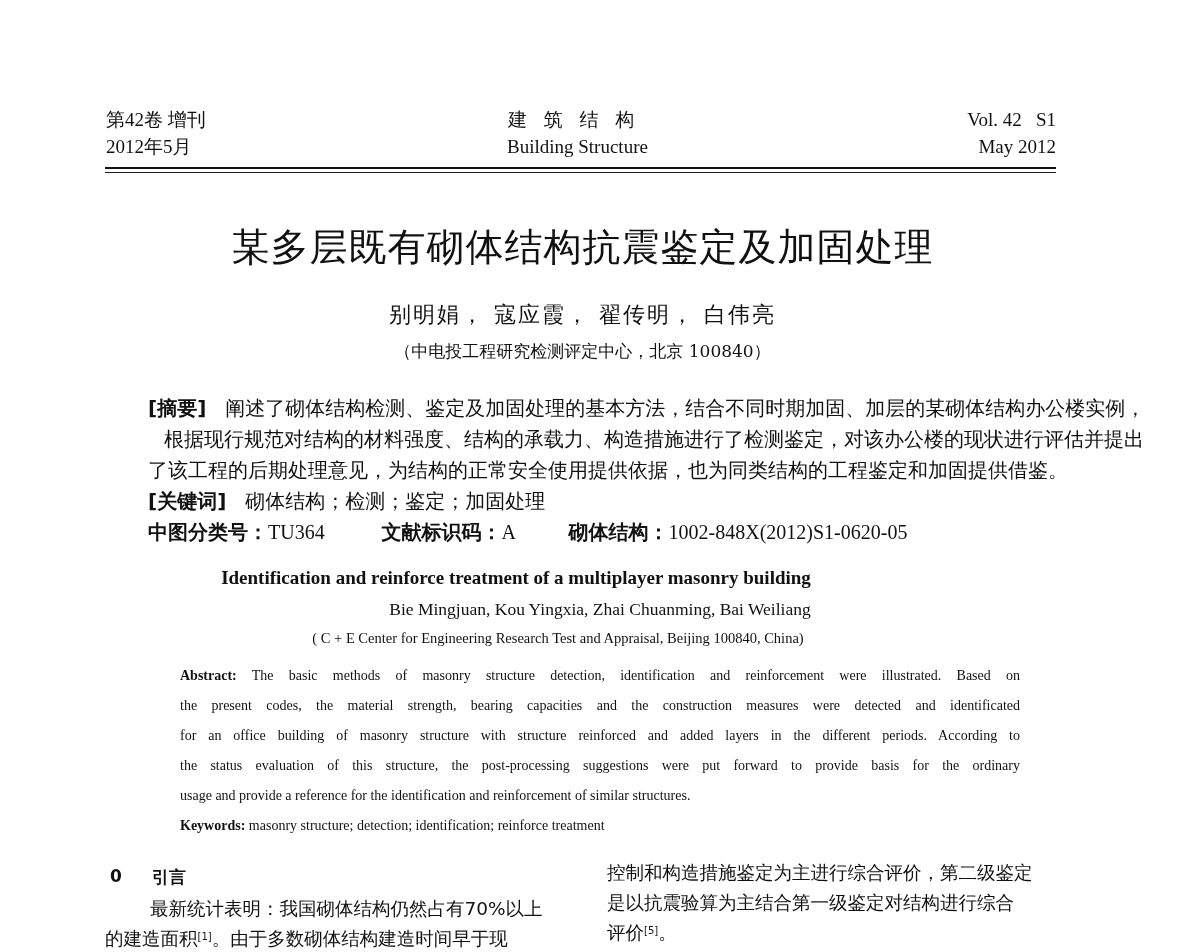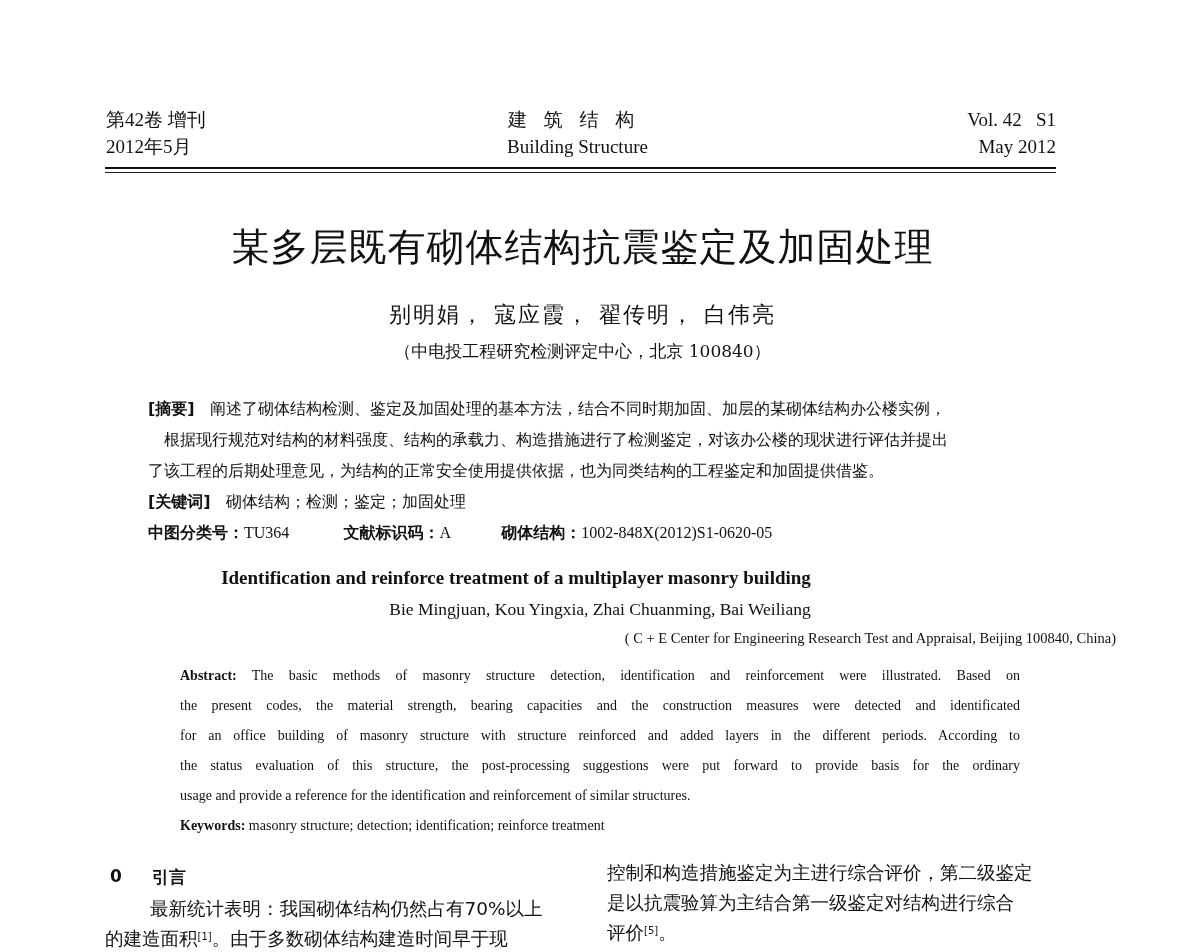--- a/index.html
+++ b/index.html
@@ -11,25 +11,25 @@
     .hdr { font-size: 19px; line-height: 26px; font-family: Liberation Serif, serif; }
     .hdr-en { font-family: "Liberation Serif", serif; font-size: 19px; }
     .rule-thick { position: absolute; left: 105px; width: 951px; height: 2px; background: #111; top: 167px; }
     .rule-thin { position: absolute; left: 105px; width: 951px; height: 1px; background: #222; top: 172px; }
     .title {
       left: 0; width: 1165px; text-align: center; top: 222px;
       font-family: Liberation Sans, sans-serif; font-size: 38px; letter-spacing: 1px; font-weight: 400;
     }
     .authors-cn { left: 0; width: 1165px; text-align: center; top: 300px; font-size: 22px; letter-spacing: 2px; }
     .affil-cn { left: 0; width: 1165px; text-align: center; top: 340px; font-size: 17px; }
-    .cn-body { font-family: "DejaVu Sans", sans-serif; font-size: 16px; line-height: 25px; }
+    .cn-body { font-family: "DejaVu Sans", sans-serif; font-size: 20px; line-height: 25px; }
     .label-b { font-weight: bold; }
     .en-title { left: 0; width: 1032px; text-align: center; top: 567px; font-family: "Liberation Serif", serif; font-weight: bold; font-size: 19px; }
     .en-auth { left: 0; width: 1200px; text-align: center; top: 599px; font-family: "Liberation Serif", serif; font-size: 17.5px; }
-    .en-affil { left: 0; width: 1116px; text-align: right; top: 630px; font-family: "Liberation Serif", serif; font-size: 14.5px; }
+    .en-affil { left: 0; width: 1116px; text-align: center; top: 630px; font-family: "Liberation Serif", serif; font-size: 14.5px; }
     .en-abs { font-family: "Liberation Serif", serif; font-size: 14px; line-height: 30px; left: 148px; width: 872px; white-space: normal; text-align: justify; }
     .en-abs .line { display: block; text-align-last: justify; white-space: nowrap; margin-left: 32px; }
     .en-abs .line.last { text-align-last: left; }
     .sec-head { font-family: "DejaVu Sans", sans-serif; font-weight: bold; font-size: 17px; }
     .col-text { font-family: "DejaVu Sans", sans-serif; font-size: 18.5px; line-height: 30px; }
     sup { font-size: 10px; vertical-align: top; position: relative; top: -2px; }
   </style>
 </head>
 <body>
 

